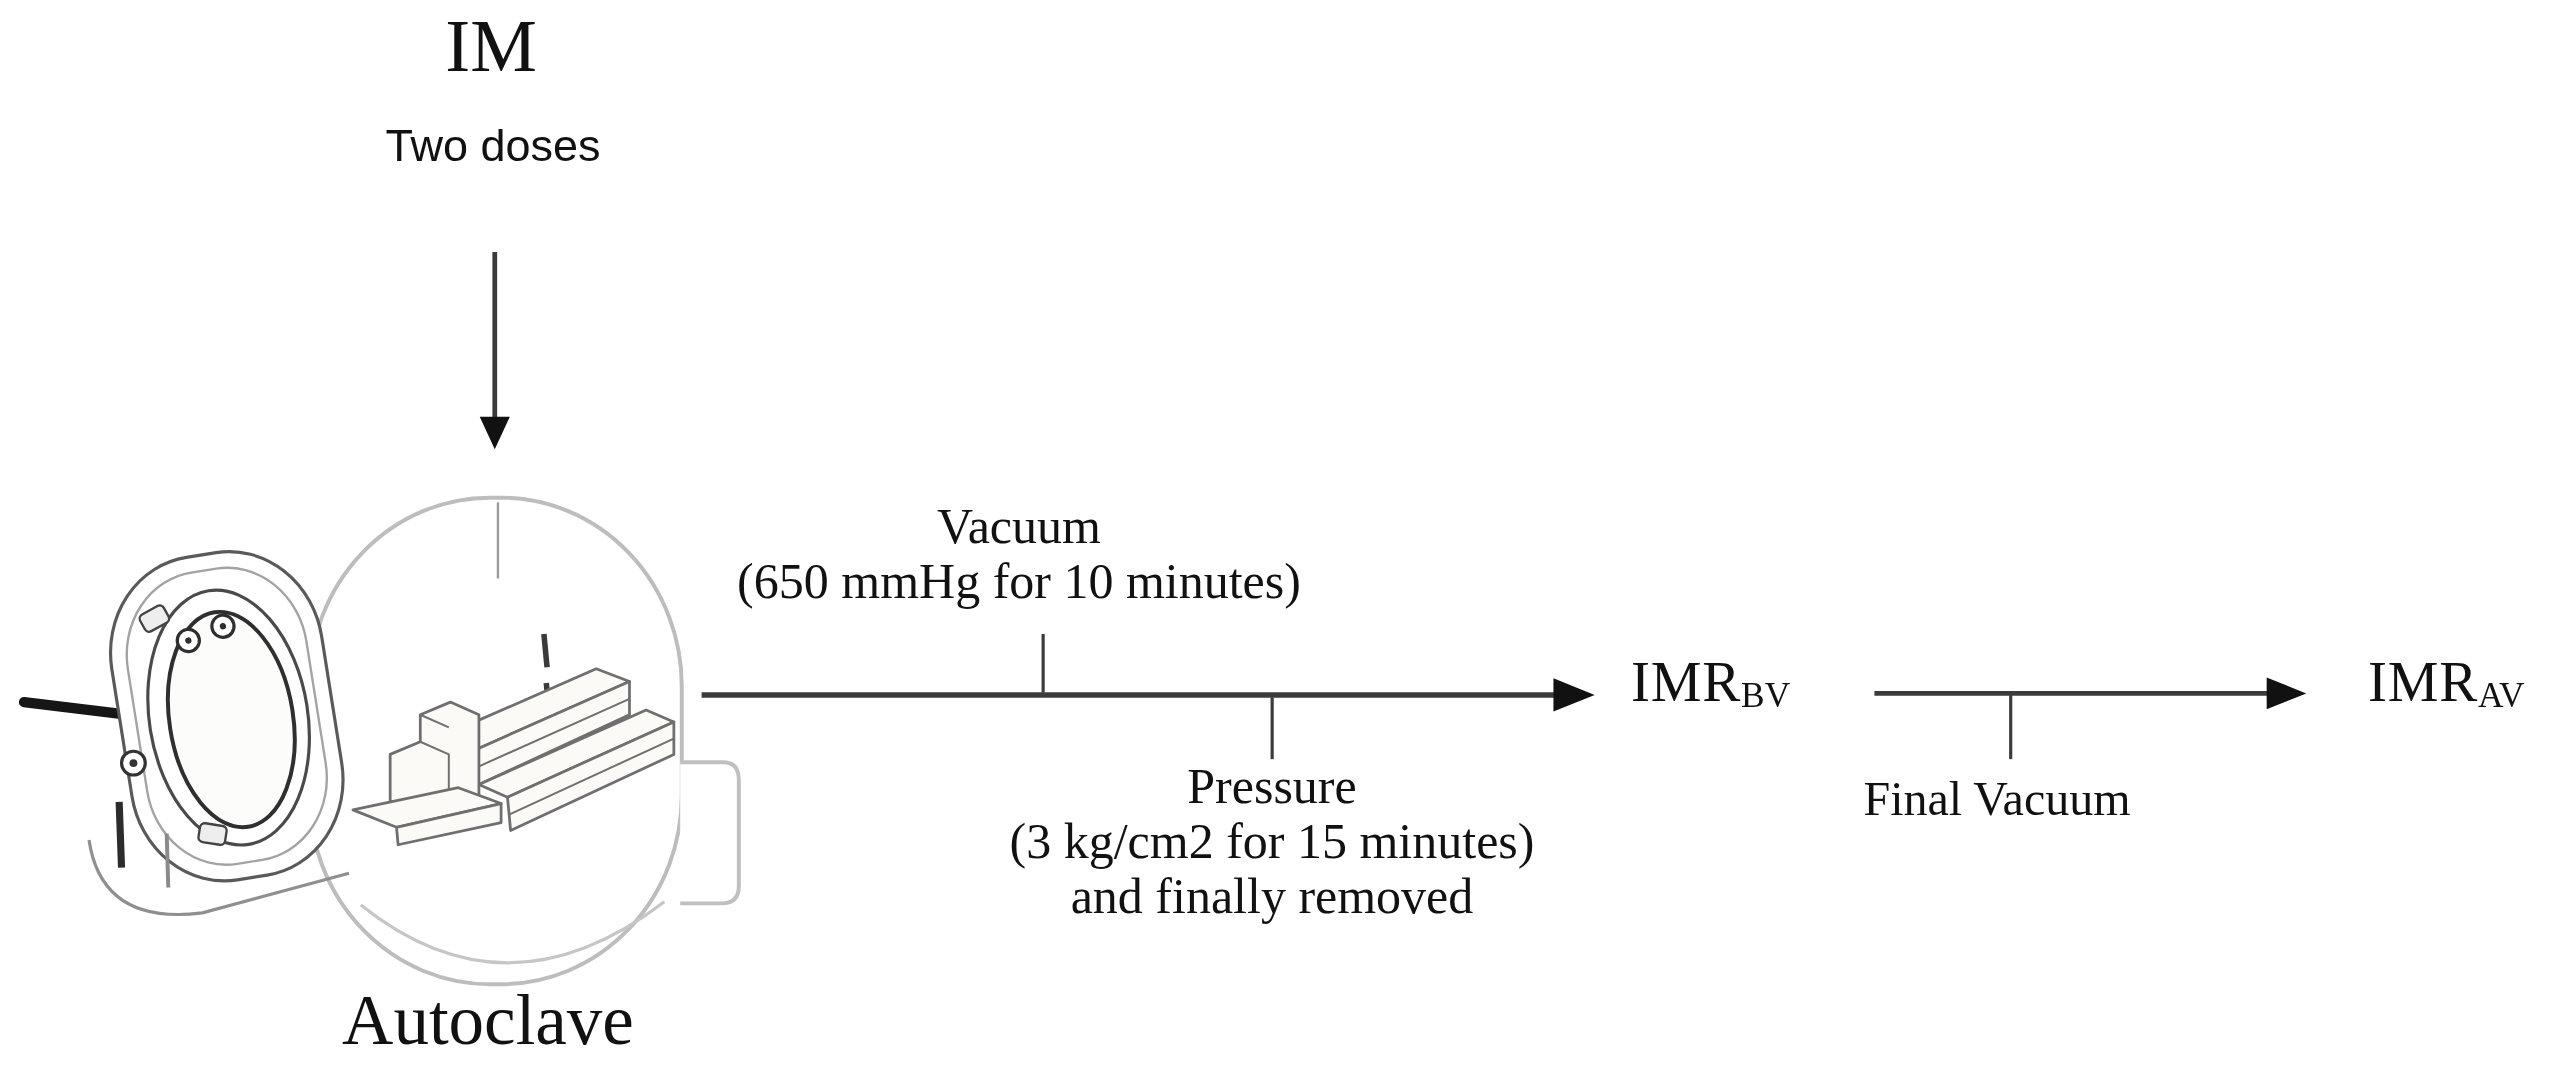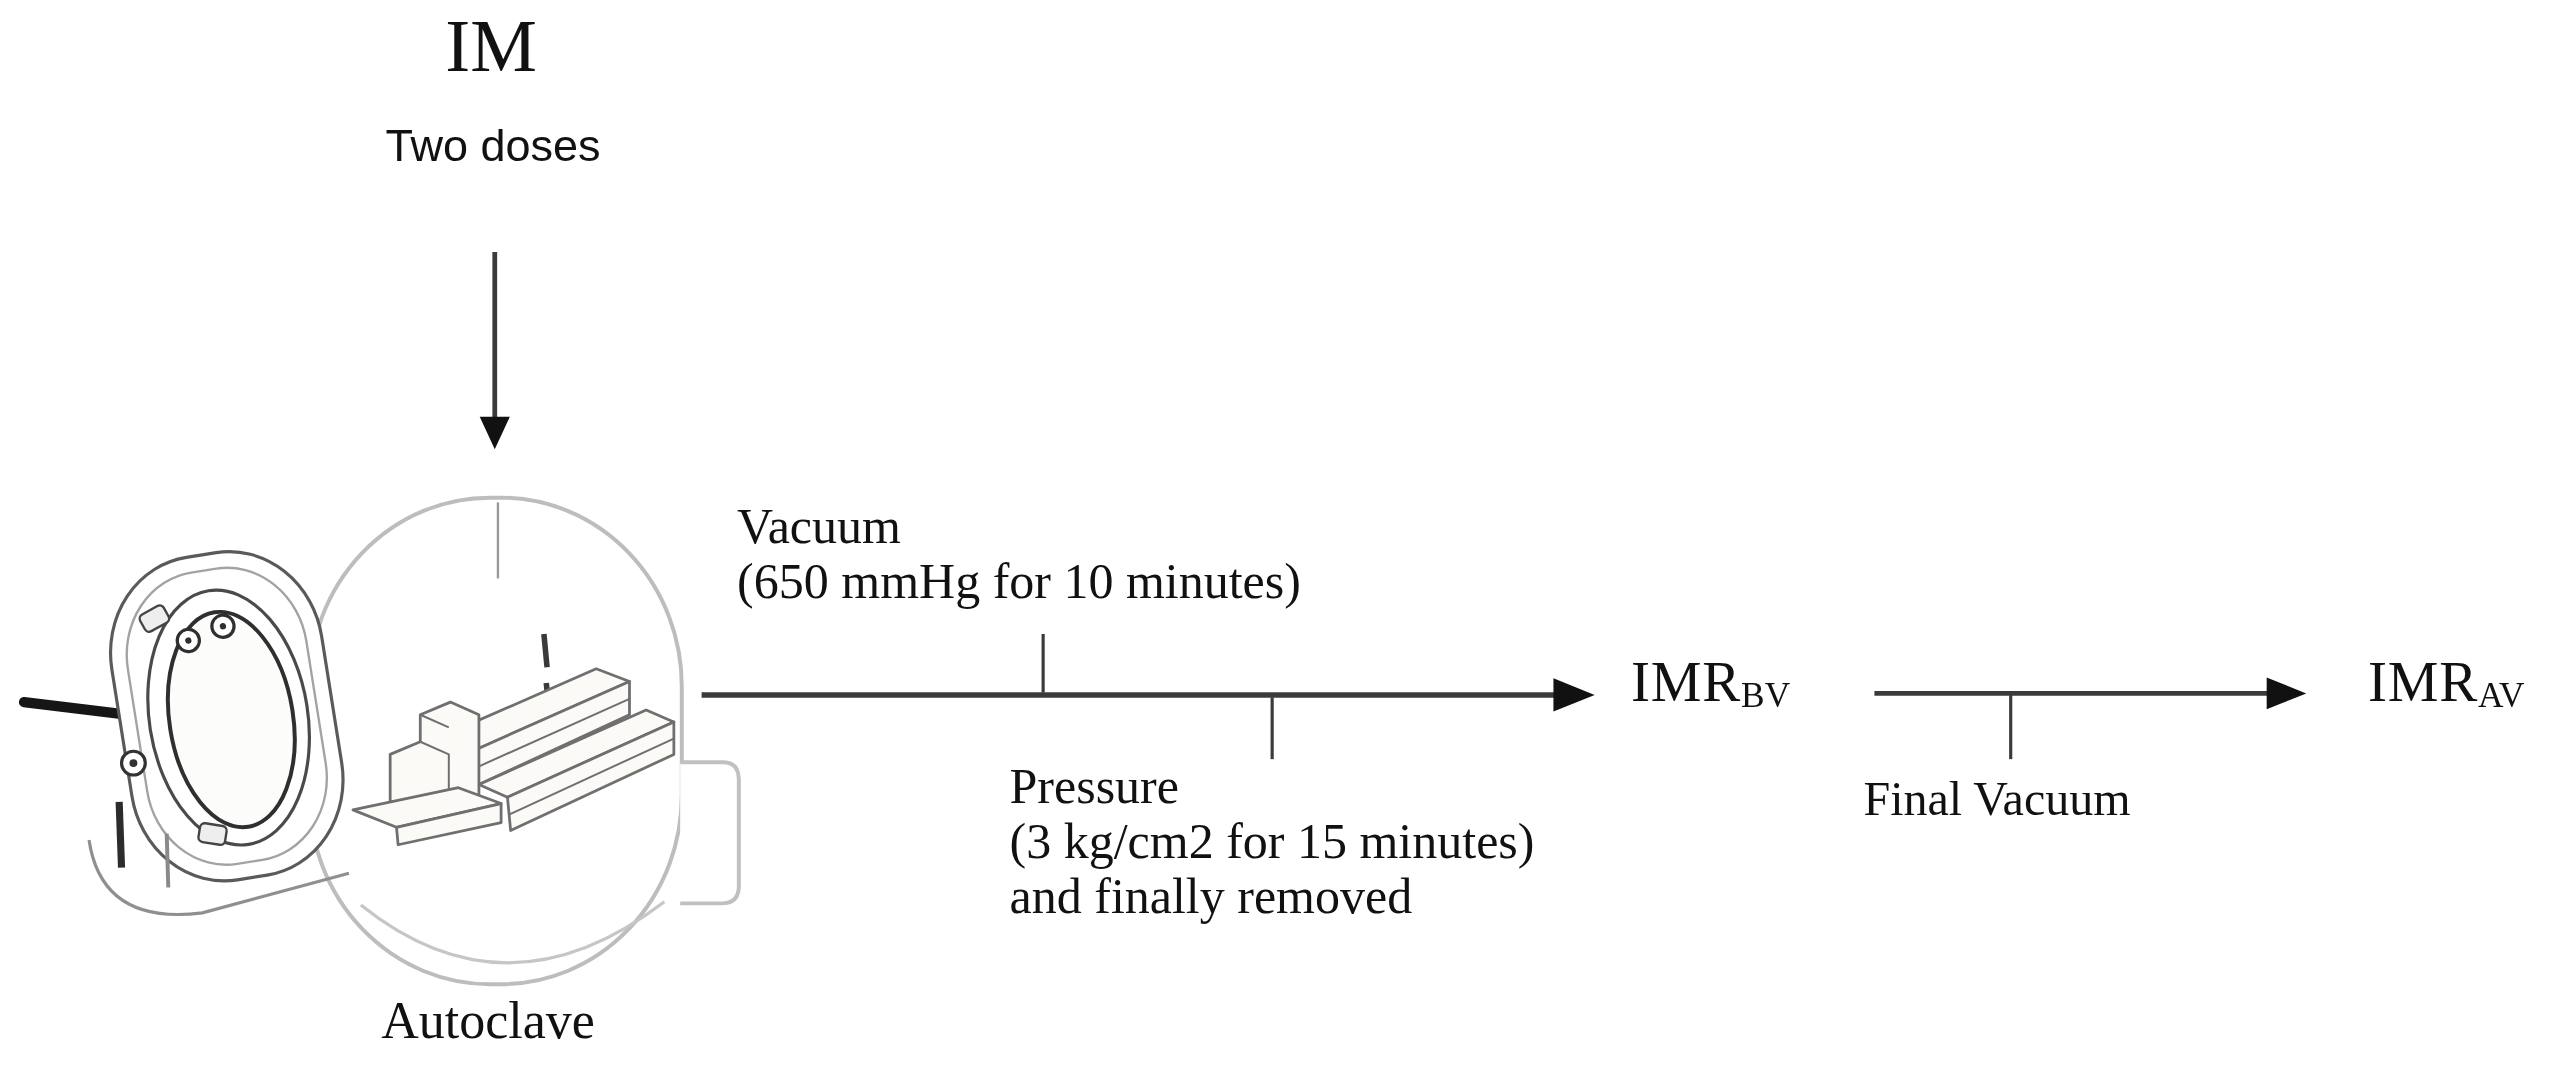--- a/index.html
+++ b/index.html
@@ -8,31 +8,31 @@
     width: 2576px;
     height: 1069px;
     background: #ffffff;
     overflow: hidden;
     font-family: "Liberation Serif", serif;
     color: #111111;
   }
   .abs { position: absolute; }
   .serif { font-family: "Liberation Serif", serif; }
   .sans  { font-family: "Liberation Sans", sans-serif; }
-  .centered { transform: translateX(-50%); white-space: nowrap; }
+  .centered { transform: translateX(-50%); text-align: center; white-space: nowrap; }
 
   .node-label { font-size: 57px; line-height: 75px; letter-spacing: 0.8px; }
   .node-label sub { font-size: 0.62em; vertical-align: -0.18em; letter-spacing: 0; }
 
   .top-title { left: 491px; top: 8px; font-size: 75px; line-height: 75px; }
   .dose-note { left: 493px; top: 117px; font-size: 45px; line-height: 58px; }
   .vacuum-note   { left: 1019px; top: 499px;  font-size: 50px; line-height: 55px; }
   .pressure-note { left: 1272px; top: 759px;  font-size: 50px; line-height: 55px; }
   .final-note    { left: 1997px; top: 771px;  font-size: 48px; line-height: 55px; }
-  .equipment-label { left: 488px; top: 992px; font-size: 52px; line-height: 57px; }
+  .equipment-label { left: 488px; top: 992px; font-size: 71px; line-height: 57px; }
 
   .node-bv { left: 1631px; top: 644px; }
   .node-av { left: 2368px; top: 644px; }
 
   svg { display: block; }
 </style>
 </head>
 <body>
 
 <div class="canvas">

